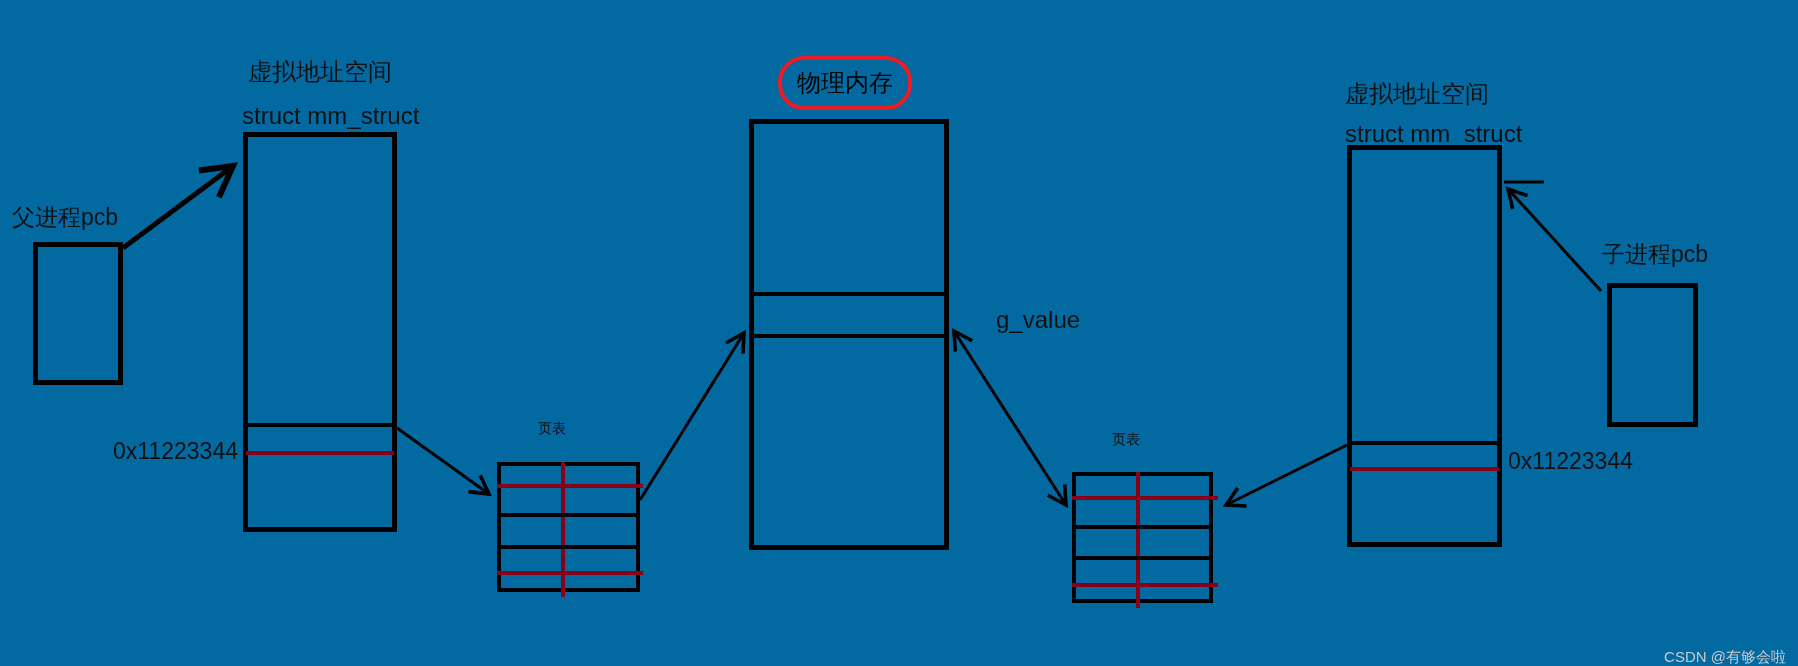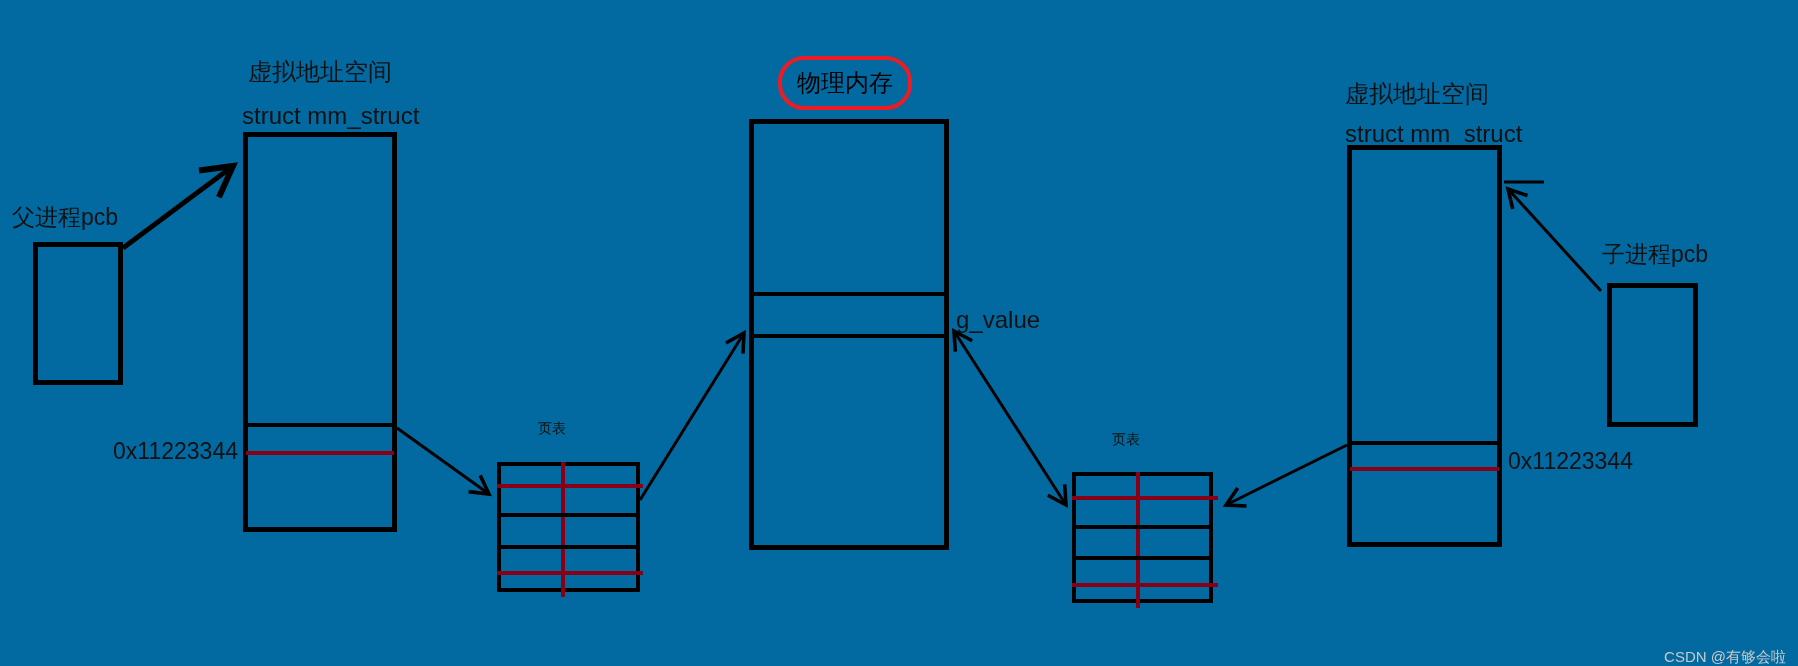--- a/index.html
+++ b/index.html
@@ -56,21 +56,21 @@
   <div class="hline" style="left:500px;top:545px;width:137px;"></div>
   <div class="hline redline" style="left:497px;top:571px;width:146px;"></div>
 
   <div id="memory-highlight" style="left:778px;top:56px;width:134px;height:54px;text-align:right;">
     <span class="f24">物理内存</span>
   </div>
 
   <div class="box" style="left:749px;top:119px;width:200px;height:431px;"></div>
   <div class="hline" style="left:749px;top:292px;width:200px;"></div>
   <div class="hline" style="left:749px;top:334px;width:200px;"></div>
-  <div class="lbl f24" style="left:956px;top:306px;text-align:right;">g_value</div>
+  <div class="lbl f24" style="left:996px;top:306px;text-align:right;">g_value</div>
 
   <div class="lbl f24" style="left:1345px;top:80px;">虚拟地址空间</div>
   <div class="lbl f24" style="left:1345px;top:120px;">struct mm_struct</div>
 
   <div class="box" style="left:1347px;top:145px;width:155px;height:402px;"></div>
   <div class="hline" style="left:1347px;top:441px;width:155px;"></div>
   <div class="hline redline" style="left:1350px;top:467px;width:149px;"></div>
 
   <div class="lbl f23" style="left:1508px;top:448px;">0x11223344</div>
 

